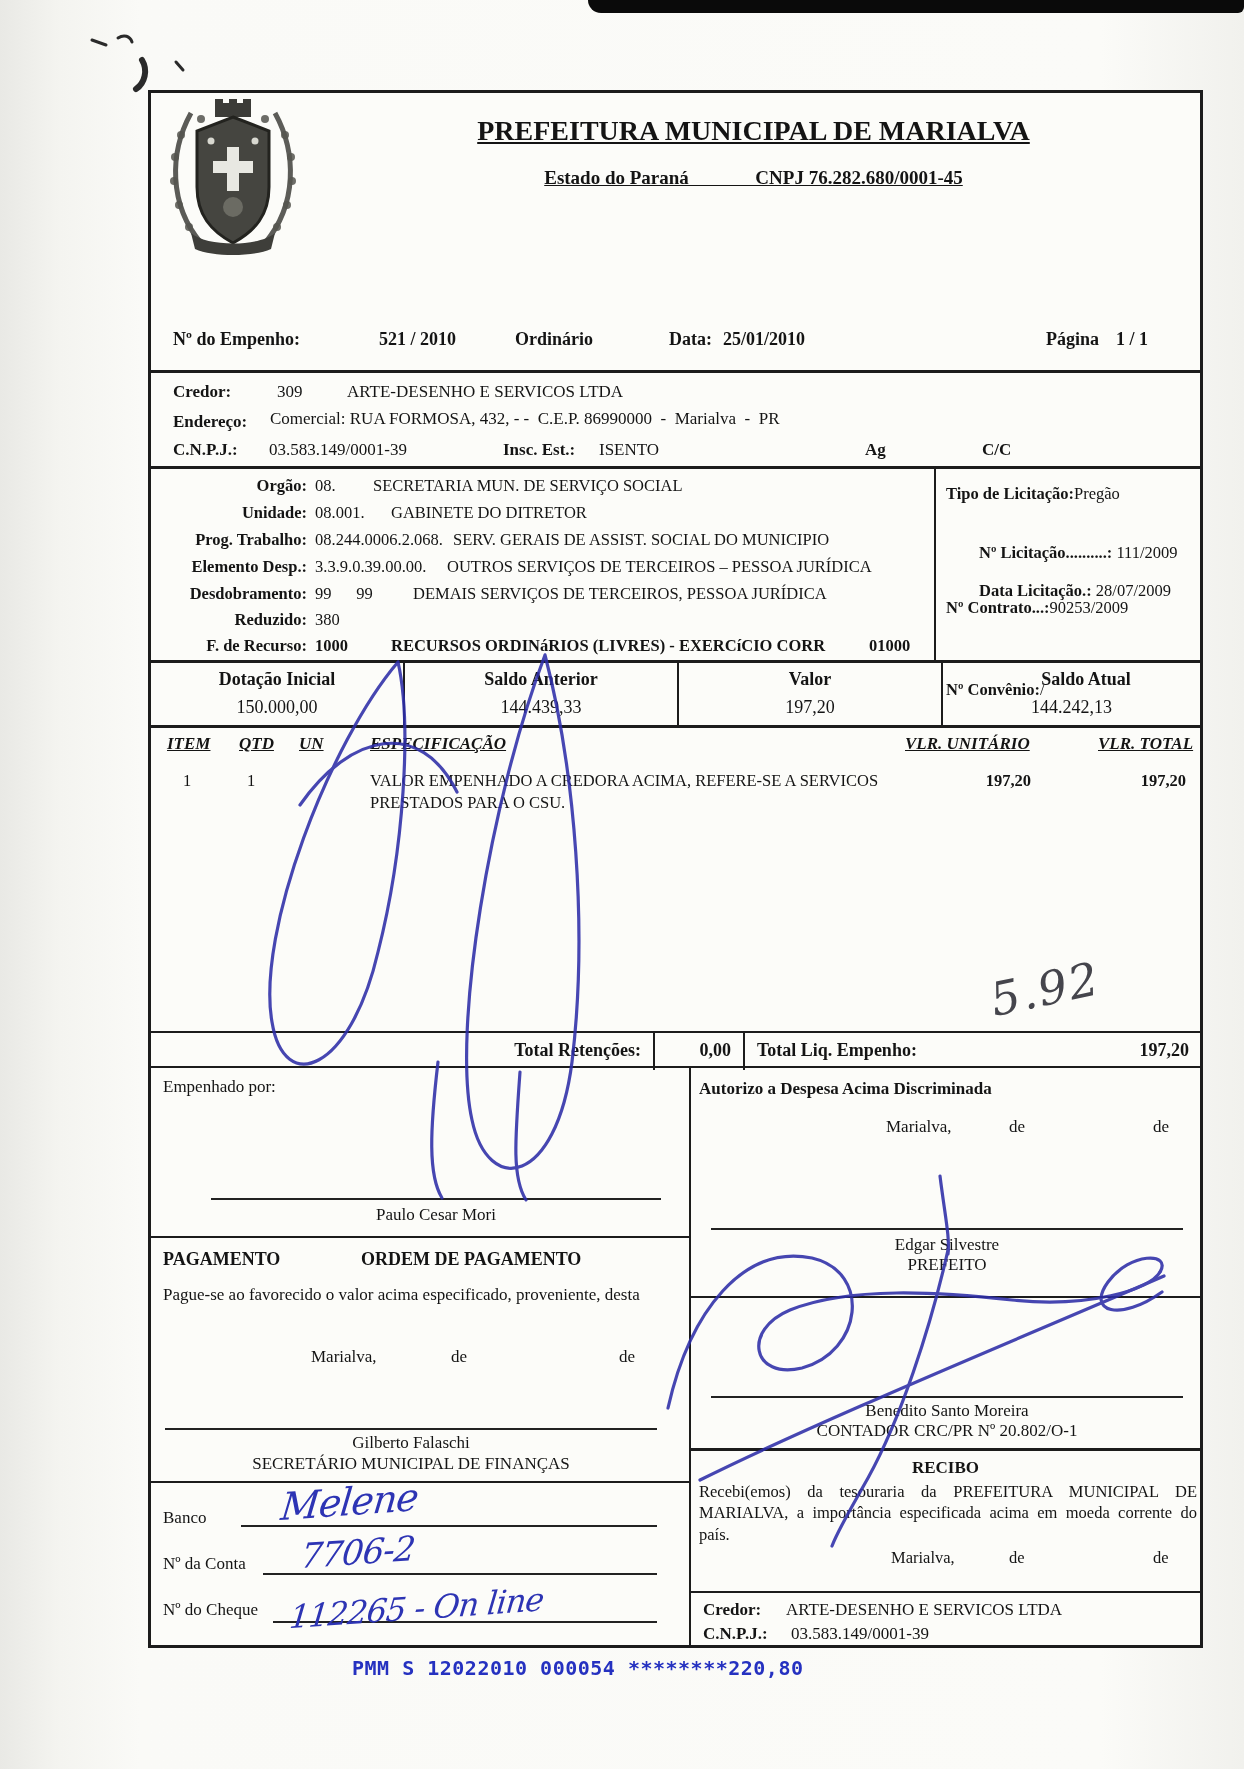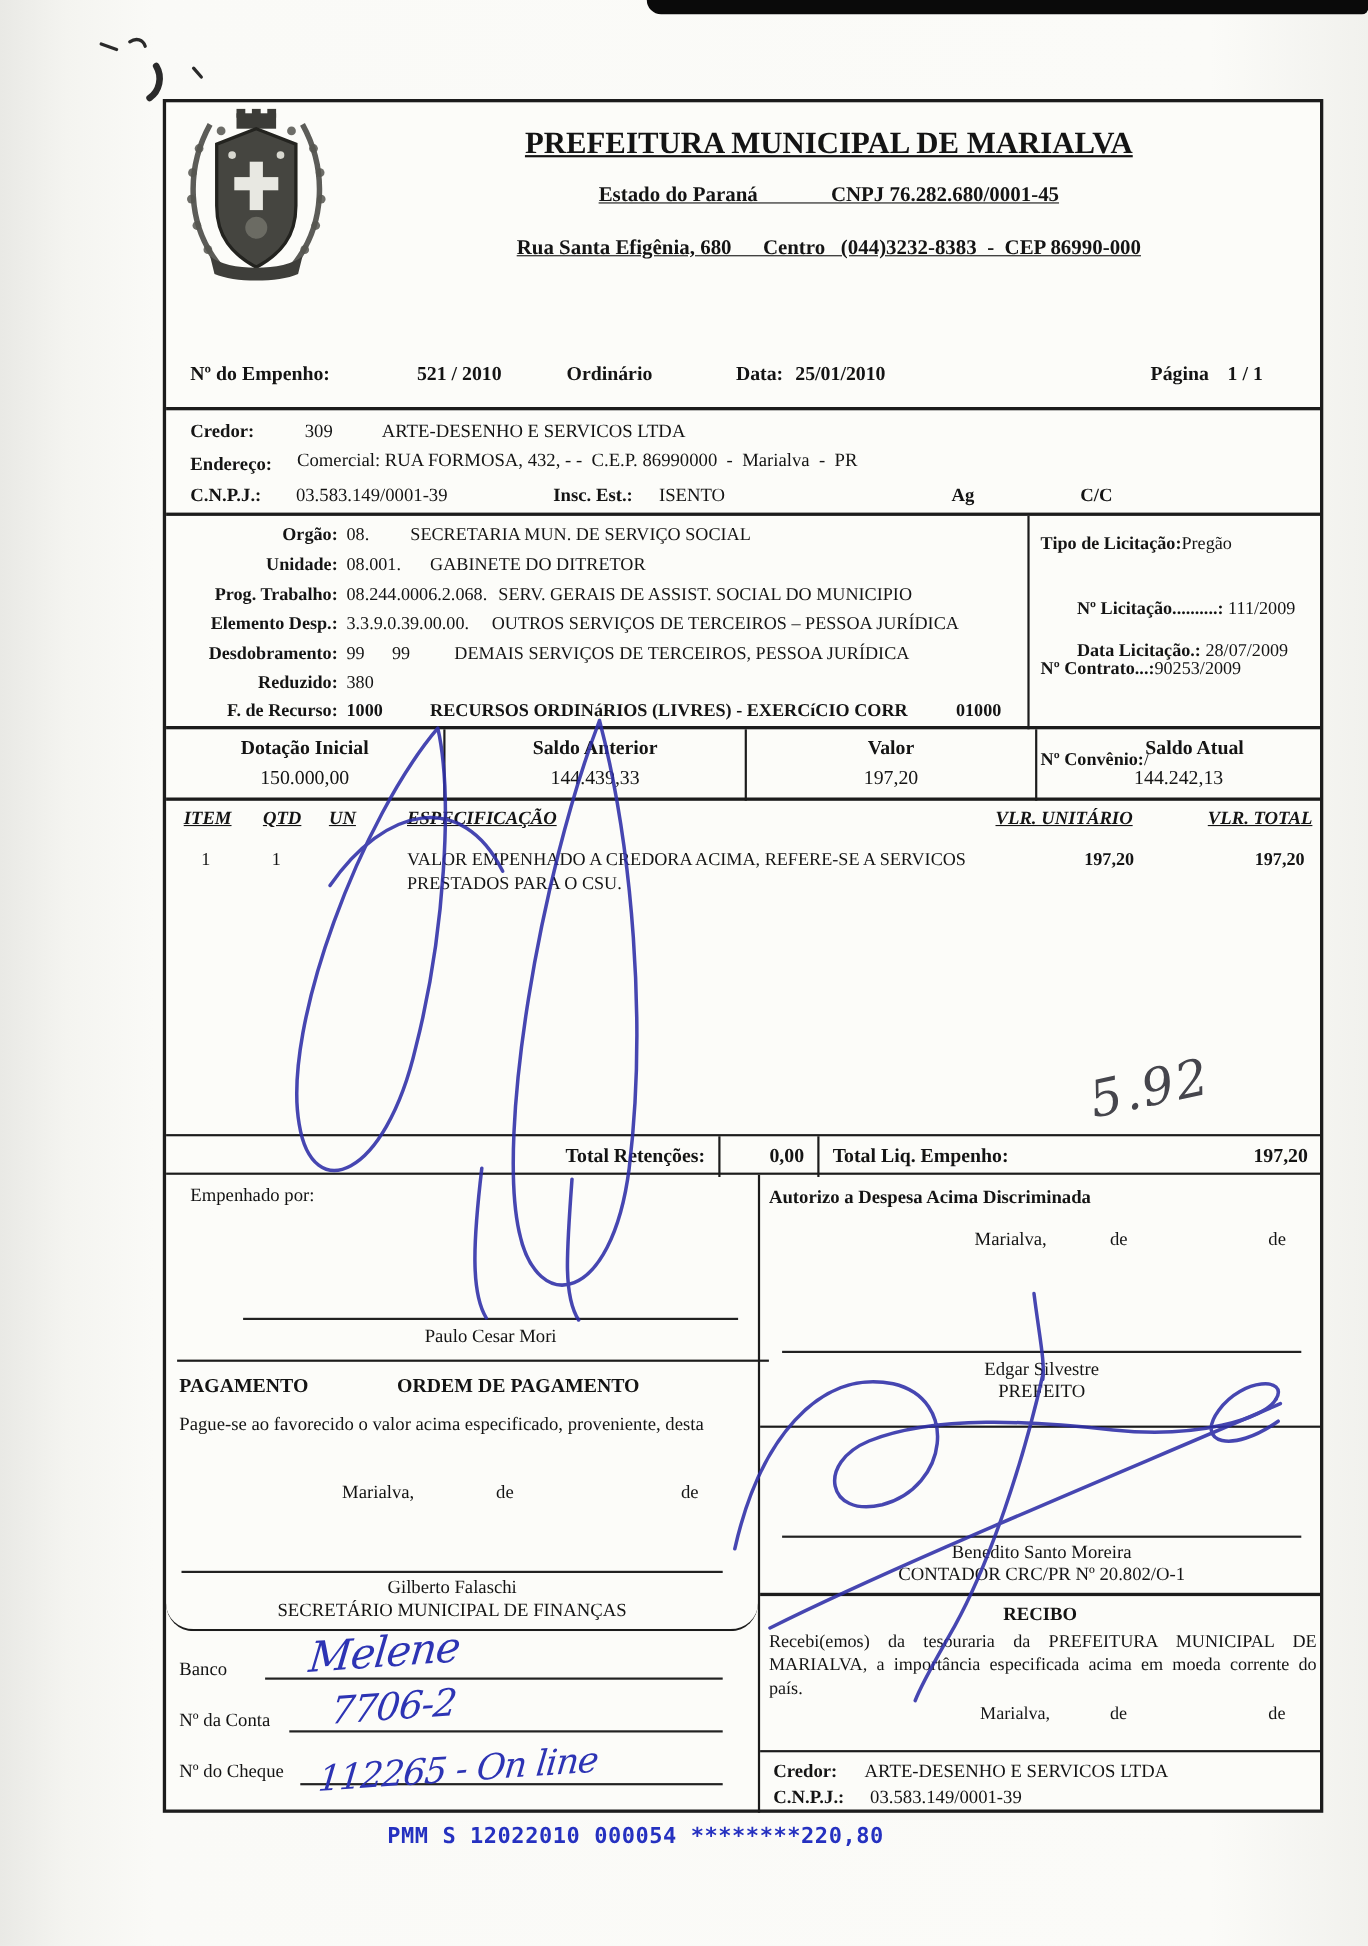--- a/index.html
+++ b/index.html
@@ -89,23 +89,20 @@
         <circle cx="54" cy="46" r="3.5" fill="#d8d8d0"></circle>
         <circle cx="98" cy="46" r="3.5" fill="#d8d8d0"></circle>
         <path d="M34 138 C50 152 102 152 118 138 L114 154 C96 162 56 162 38 154 Z" fill="#3e3e3a"></path>
       </svg>
       <div class="abs ctr" style="left:158px;top:22px;width:889px;">
         <span class="b u pre" style="font-size:28px;">PREFEITURA MUNICIPAL DE MARIALVA</span>
       </div>
       <div class="abs ctr" style="left:158px;top:74px;width:889px;">
         <span class="b u pre" style="font-size:19px;">Estado do Paraná              CNPJ 76.282.680/0001-45</span>
       </div>
-      <div class="abs ctr" style="left:158px;top:122px;width:889px;">
-        <span class="b u pre" style="font-size:19px;">Rua Santa Efigênia, 680      Centro   (044)3232-8383  -  CEP 86990-000</span>
-      </div>
     </div>
 
 
     <div class="sec" style="top:214px;height:66px;border-bottom:3px solid #1c1c1c;font-size:18px;">
       <span class="abs b" style="left:22px;top:22px;">Nº do Empenho:</span>
       <span class="abs b" style="left:228px;top:22px;">521 / 2010</span>
       <span class="abs b" style="left:364px;top:22px;">Ordinário</span>
       <span class="abs b" style="left:518px;top:22px;">Data:</span>
       <span class="abs b" style="left:572px;top:22px;">25/01/2010</span>
       <span class="abs b" style="left:895px;top:22px;">Página</span>
@@ -208,27 +205,27 @@
       <div class="vline" style="left:502px;top:0;height:37px;"></div>
       <div class="vline" style="left:592px;top:0;height:37px;"></div>
       <span class="abs b rt" style="left:260px;top:7px;width:230px;">Total Retenções:</span>
       <span class="abs b rt" style="left:505px;top:7px;width:75px;">0,00</span>
       <span class="abs b" style="left:606px;top:7px;">Total Liq. Empenho:</span>
       <span class="abs b rt" style="left:890px;top:7px;width:148px;">197,20</span>
     </div>
 
     <div class="vline" style="left:538px;top:975px;height:580px;"></div>
 
-    <div class="sec t17" style="top:975px;height:170px;width:538px;border-bottom:2px solid #1c1c1c;margin-left:10px;">
+    <div class="sec t17" style="top:975px;height:170px;width:538px;border-bottom:2px solid #1c1c1c;">
       <span class="abs" style="left:12px;top:8px;">Empenhado por:</span>
       <div class="sigline" style="left:60px;top:130px;width:450px;"></div>
       <div class="abs ctr" style="left:60px;top:136px;width:450px;">Paulo Cesar Mori</div>
     </div>
 
-    <div class="sec t17" style="top:1145px;height:245px;width:538px;border-bottom:2px solid #1c1c1c;border-radius:25px;">
+    <div class="sec t17" style="top:1145px;height:245px;width:538px;border-bottom:2px solid #1c1c1c;">
       <span class="abs b t18" style="left:12px;top:10px;">PAGAMENTO</span>
       <span class="abs b t18" style="left:210px;top:10px;">ORDEM DE PAGAMENTO</span>
       <div class="abs" style="left:12px;top:46px;width:515px;">Pague-se ao favorecido o valor acima especificado, proveniente, desta</div>
       <span class="abs" style="left:160px;top:108px;">Marialva,</span>
       <span class="abs" style="left:300px;top:108px;">de</span>
       <span class="abs" style="left:468px;top:108px;">de</span>
       <div class="sigline" style="left:14px;top:190px;width:492px;"></div>
       <div class="abs ctr" style="left:14px;top:215px;width:492px;">SECRETÁRIO MUNICIPAL DE FINANÇAS</div>
       <div class="abs ctr" style="left:14px;top:194px;width:492px;">Gilberto Falaschi</div>
     </div>

